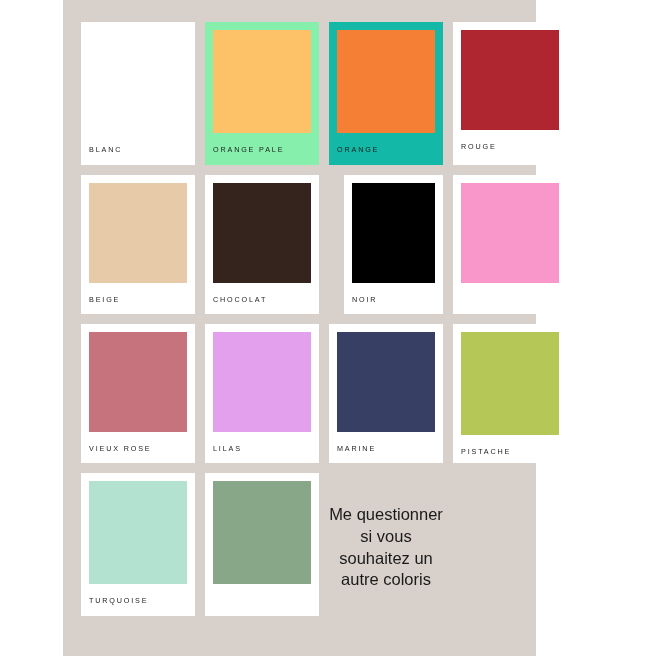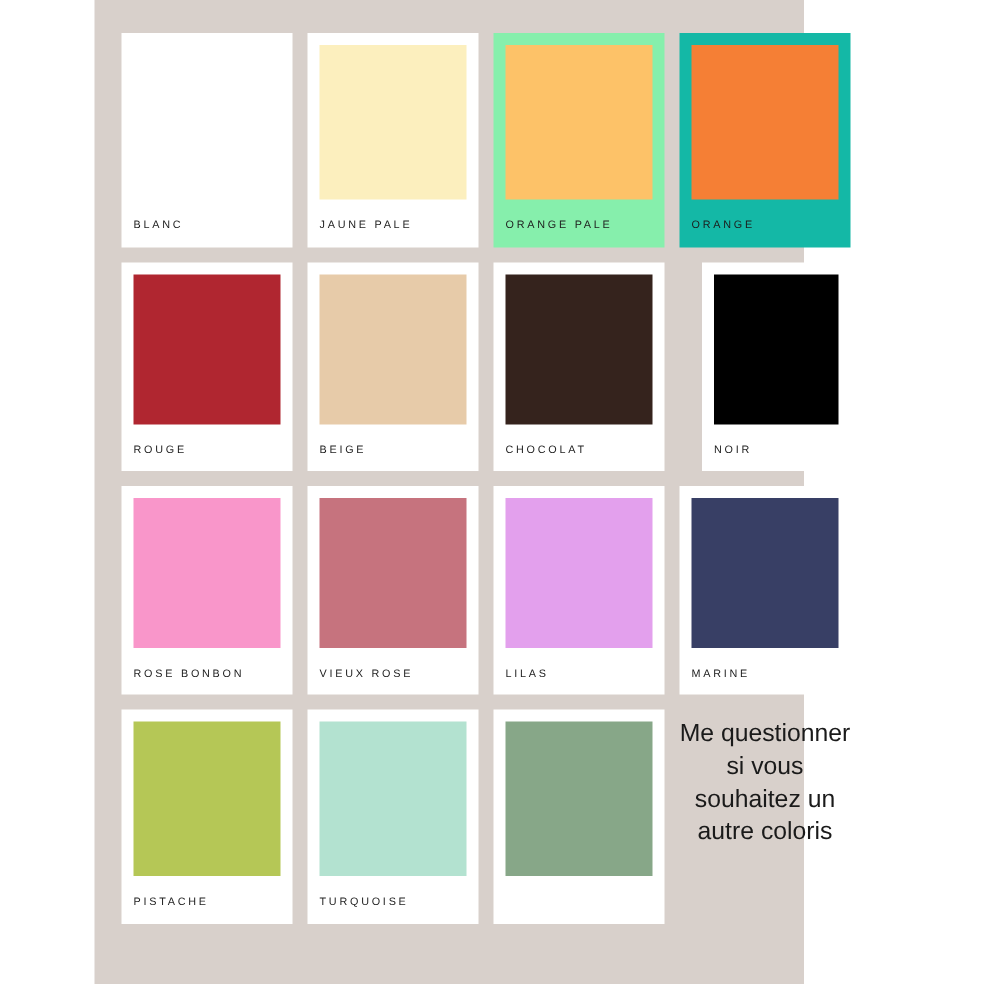--- a/index.html
+++ b/index.html
@@ -59,21 +59,21 @@
     color: #1c1c1c;
     text-transform: uppercase;
     font-weight: 500;
     line-height: 1;
     padding-top: 13px;
     white-space: nowrap;
   }
 
   .note {
     display: flex;
-    align-items: flex-start;
+    align-items: center;
     justify-content: center;
     padding-top: 6px;
   }
   .note-text {
     font-size: 16.5px;
     line-height: 1.32;
     color: #1a1a1a;
     text-align: center;
     font-weight: 400;
   }
@@ -82,24 +82,20 @@
 <body style="background: rgb(255, 255, 255);">
 
 <div id="board" style="background: rgb(216, 208, 203);">
   <div id="grid">
 
     <div class="card row-first" style="background: rgb(255, 255, 255);">
       <div class="swatch" style="background: rgb(255, 255, 255);"></div>
       <div class="card-label" style="color: rgb(28, 28, 28);">BLANC</div>
     </div>
 
-    <div class="card row-first" style="background: rgb(255, 255, 255);">
-      <div class="swatch" style="background: rgb(252, 239, 190);"></div>
-      <div class="card-label" style="color: rgb(28, 28, 28);">JAUNE PALE</div>
-    </div>
 
     <div class="card row-first" style="background: #86efac;">
       <div class="swatch" style="background: rgb(253, 194, 104);"></div>
       <div class="card-label" style="color: rgb(28, 28, 28);">ORANGE PALE</div>
     </div>
 
     <div class="card row-first" style="background: #14b8a6;">
       <div class="swatch" style="background: rgb(245, 127, 53);"></div>
       <div class="card-label" style="color: rgb(28, 28, 28);">ORANGE</div>
     </div>
@@ -119,21 +115,20 @@
       <div class="card-label" style="color: rgb(28, 28, 28);">CHOCOLAT</div>
     </div>
 
     <div class="card row-mid" style="background: rgb(255, 255, 255); margin-left: 15px;">
       <div class="swatch" style="background: rgb(0, 0, 0);"></div>
       <div class="card-label" style="color: rgb(28, 28, 28);">NOIR</div>
     </div>
 
     <div class="card row-mid" style="background: rgb(255, 255, 255);">
       <div class="swatch" style="background: rgb(249, 150, 202);"></div>
-      <div class="card-label" style="color: rgb(28, 28, 28);">ROSE BONBON</div>
     </div>
 
     <div class="card row-mid" style="background: rgb(255, 255, 255);">
       <div class="swatch" style="background: rgb(198, 115, 126);"></div>
       <div class="card-label" style="color: rgb(28, 28, 28);">VIEUX ROSE</div>
     </div>
 
     <div class="card row-mid" style="background: rgb(255, 255, 255);">
       <div class="swatch" style="background: rgb(227, 160, 237);"></div>
       <div class="card-label" style="color: rgb(28, 28, 28);">LILAS</div>

